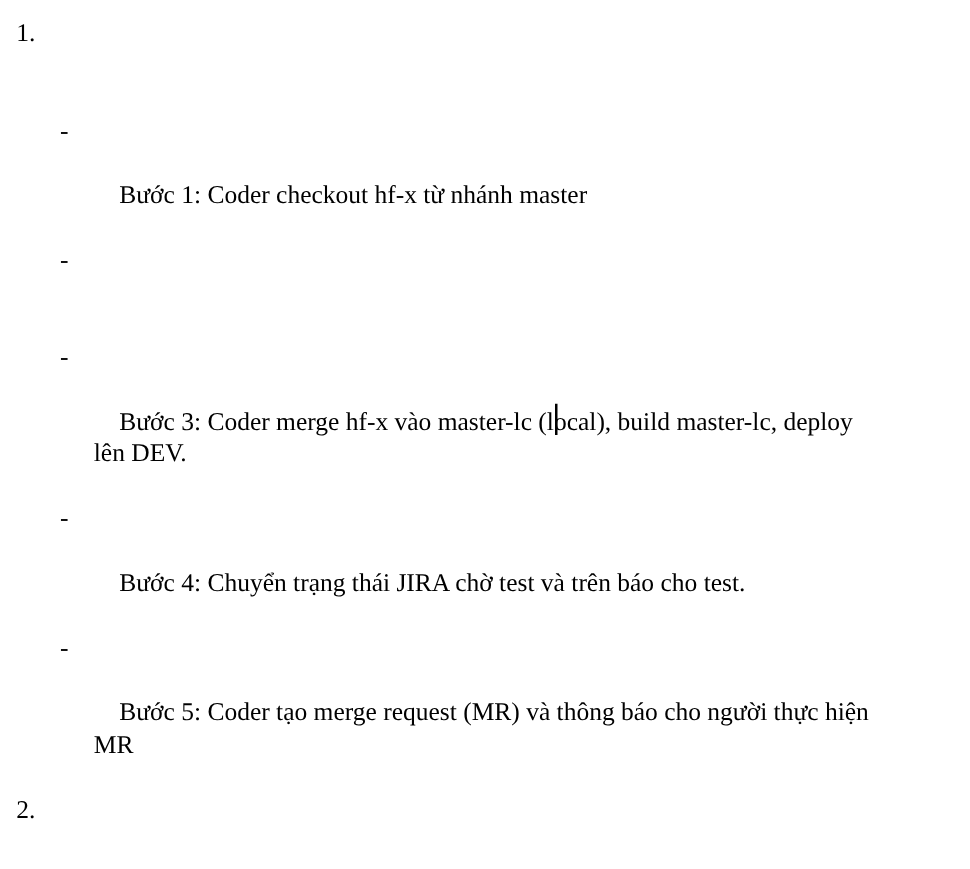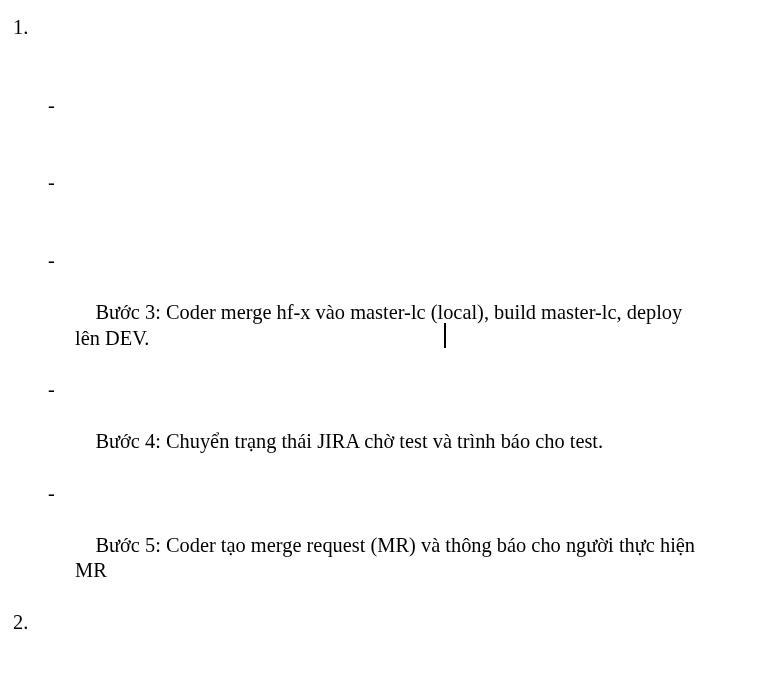--- a/index.html
+++ b/index.html
@@ -55,32 +55,33 @@
 </head>
 <body>
 
 <div class="doc">
 
   <div class="topic">
     <span class="num">1.</span>
   </div>
   <div class="step">
     <span class="dash">-</span>
+    <span class="step-text">Bước 1: Coder checkout hf-x từ nhánh master</span>
   </div>
   <div class="step">
     <span class="dash">-</span>
   </div>
   <div class="step">
     <span class="dash">-</span>
     <span class="step-text">Bước 3: Coder merge hf-x vào master-lc (local), build master-lc, deploy
 lên DEV.</span>
   </div>
   <div class="step">
     <span class="dash">-</span>
-    <span class="step-text">Bước 4: Chuyển trạng thái JIRA chờ test và trình báo cho test.</span>
+    <span class="step-text">Bước 4: Chuyển trạng thái JIRA chờ test và trên báo cho test.</span>
   </div>
   <div class="step">
     <span class="dash">-</span>
     <span class="step-text">Bước 5: Coder tạo merge request (MR) và thông báo cho người thực hiện
 MR</span>
   </div>
 
   <div class="topic">
     <span class="num">2.</span>
     

